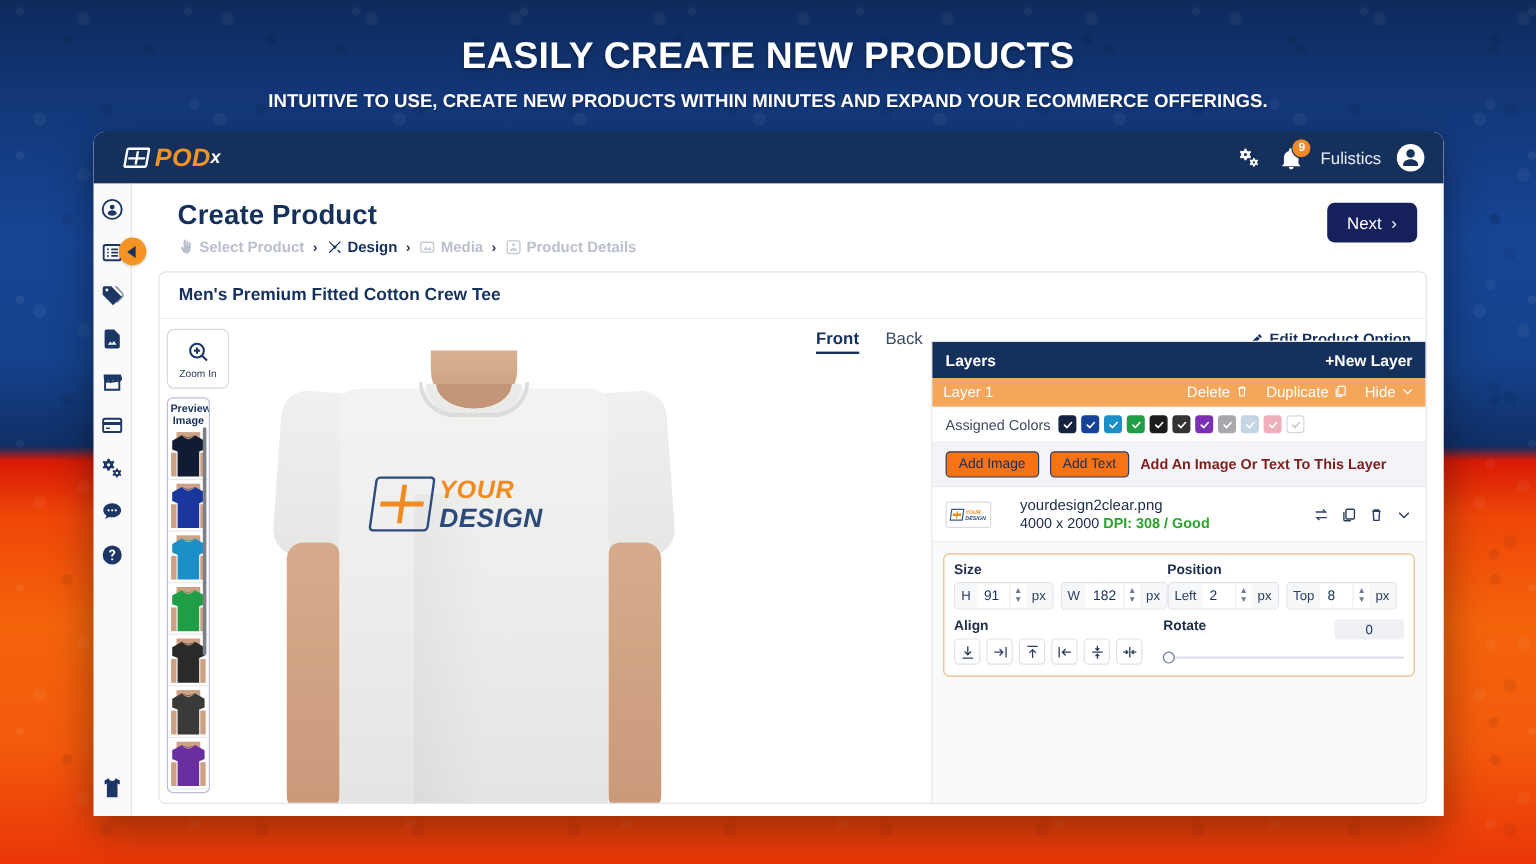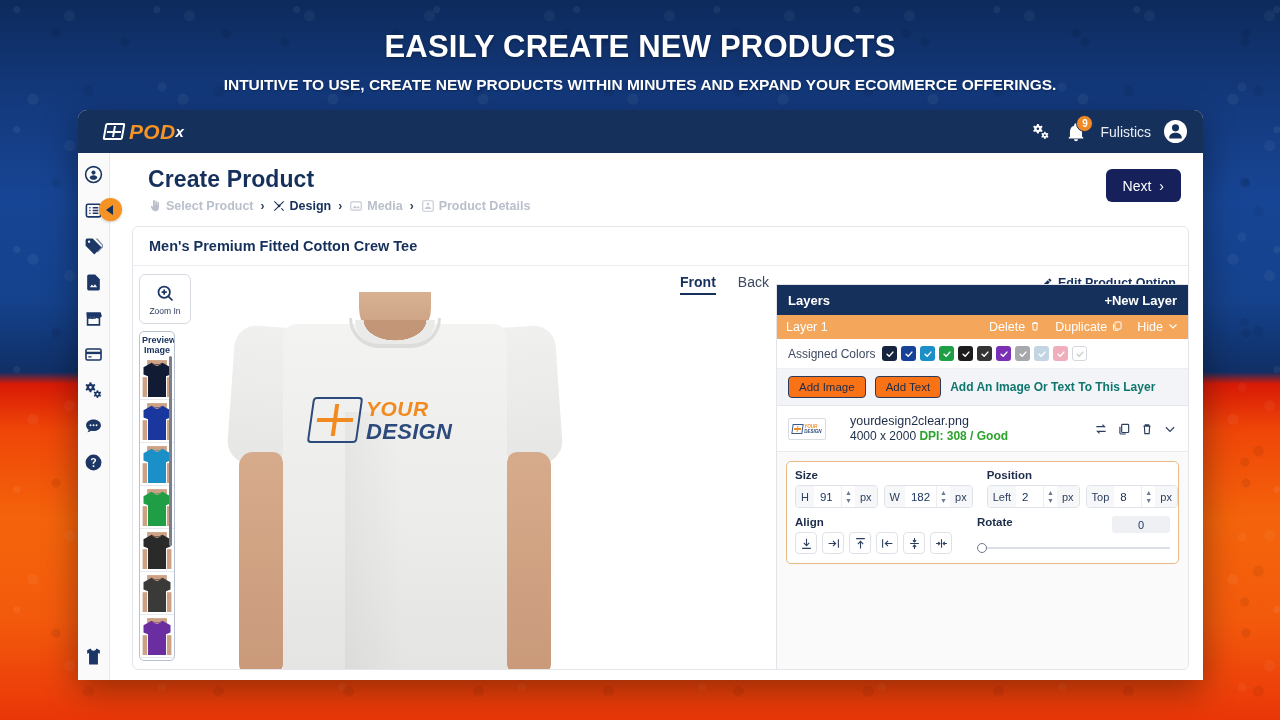--- a/index.html
+++ b/index.html
@@ -238,21 +238,21 @@
   .sw svg { width:10px; height:10px; }
   .addrow {
     background:#f3f4f7; display:flex; align-items:center; gap:9px; padding:7px 11px;
     border-bottom:1px solid #e5e7ec;
   }
   .btn-outline {
     background:#f97316; border:1px solid #2a3b5e; border-radius:4px; height:22px;
     padding:0 10px; font-size:11.5px; color:#1d2c49; cursor:pointer;
     font-family:"Liberation Sans", sans-serif;
   }
-  .addrow .hint { font-size:12px; color:#0f766e; font-weight:600;}
+  .addrow .hint { font-size:12px; color:#7f1d1d; font-weight:600;}
   .filerow {
     background:#fff; display:flex; align-items:center; gap:24px; padding:8px 11px;
     border-bottom:1px solid #e9ebef;
   }
   .thumb {
     width:38px; height:22px; border:1px solid #d9dce3; border-radius:2px;
     display:flex; align-items:center; justify-content:center; gap:1px; background:#fff;
   }
   .thumb .m { width:11px; height:10px; border:1px solid #3a5a8c; position:relative; transform:skewX(-8deg);}
   .thumb .m::before{content:"";position:absolute;left:50%;margin-left:-1px;top:1px;bottom:1px;width:1.5px;background:#f18a1f;}
@@ -263,21 +263,21 @@
   .fname { font-size:12.5px; color:#1d2c49; }
   .fmeta { font-size:12px; color:#1d2c49; margin-top:1px;}
   .fmeta .dpi { color:#2ca32c; font-weight:700;}
   .fileacts { display:flex; align-items:center; gap:9px; color:#2c3e5e;}
   .fileacts svg { width:14px; height:14px; cursor:pointer;}
 
   .props {
     margin:9px 9px 0 9px; border:1.5px solid #e8b984; border-radius:5px;
     background:#fff; padding:7px 8px 9px;
   }
-  .props-grid { display:flex; gap:14px; }
+  .props-grid { display:flex; gap:0; }
   .props-col { flex:1; }
   .props-col.wide { flex:1.15; }
   .plab { font-size:11.5px; font-weight:700; color:#1d2c49; margin-bottom:4px;}
   .fields { display:flex; gap:6px; }
   .field {
     display:flex; align-items:center; background:#fff; border:1px solid #dfe2e9;
     border-radius:4px; height:23px; overflow:hidden;
   }
   .field .k { font-size:11px; color:#2c3e5e; padding:0 5px; background:#f6f7f9; height:100%; display:flex; align-items:center;}
   .field .v { font-size:11.5px; color:#16305c; padding:0 6px; min-width:27px; }

